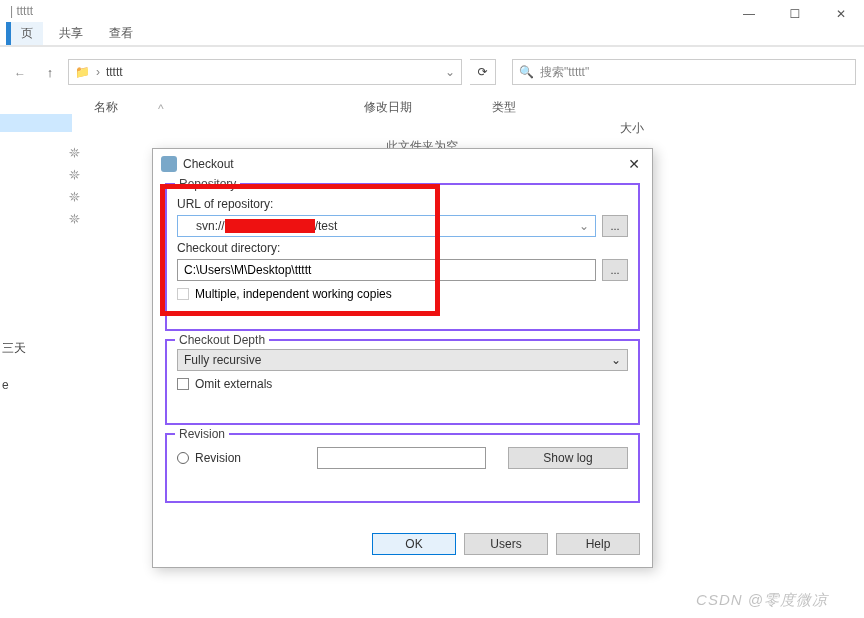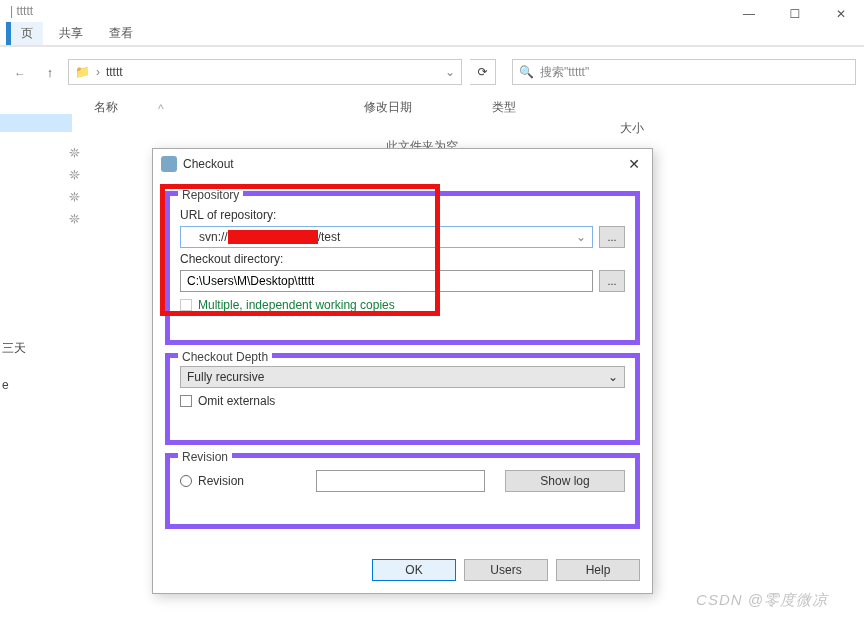--- a/index.html
+++ b/index.html
@@ -29,30 +29,30 @@
     .sidebar { position:absolute; top:98px; left:0; width:84px; background:#fff; }
     .sidebar-slot { height:20px; display:block; }
     .sel-bar { width:72px; height:18px; background:#cde8ff; }
     .pin { float:right; color:#888; font-size:12px; margin-right:4px; }
     .side-text { color:#444; padding-left:2px; }
     .empty-msg { position:absolute; top:138px; left:386px; color:#666; }
     .dialog { position:absolute; top:148px; left:152px; width:501px; background:#fff; border:1px solid #aaa; box-shadow:3px 3px 12px rgba(0,0,0,0.2); }
     .dlg-title { height:30px; display:flex; align-items:center; padding:0 8px; gap:6px; color:#333; }
     .dlg-close { margin-left:auto; font-size:14px; color:#333; padding:0 4px; }
     .dlg-body { padding:4px 12px 12px; position:relative; }
-    .groupbox { border:5px solid #8b5cf6; padding:8px 10px 28px; margin-bottom:8px; position:relative;margin-top:8px; }
+    .groupbox { border:2px solid #8b5cf6; padding:8px 10px 28px; margin-bottom:8px; position:relative; }
     .grouptitle { position:absolute; top:-8px; left:8px; background:#fff; padding:0 4px; color:#444; font-size:12px; }
     .field-label { margin:4px 0 4px; color:#333; }
     .row { display:flex; align-items:center; gap:6px; margin-bottom:4px; }
     .input { border:1px solid #999; height:22px; padding:0 6px; font-size:12px; background:#fff; flex:1; outline:none; display:flex; align-items:center; }
     .input.url { border:1px solid #7eb4ea; padding-left:18px; }
     .dots-btn { width:26px; height:22px; border:1px solid #adadad; background:#e1e1e1; text-align:center; line-height:20px; font-size:11px; }
     .redact { display:inline-block; width:90px; height:14px; background:#e11; vertical-align:middle; }
     .check { display:flex; align-items:center; gap:6px; color:#333; font-size:12px; }
-    .check.disabled { color:#15803d; }
+    .check.disabled { color:#000000; }
     .cbox { width:12px; height:12px; border:1px solid #888; background:#fff; display:inline-block; }
     .cbox.disabled { border-color:#ccc; }
     .select { border:1px solid #adadad; background:#e7e7e7; height:22px; flex:1; padding:0 6px; display:flex; align-items:center; justify-content:space-between; color:#333; }
     .btn { border:1px solid #adadad; background:#e1e1e1; height:22px; padding:0 14px; font-size:12px; display:flex; align-items:center; }
     .btn.primary { border-color:#0078d7; background:#e5f1fb; }
     .radio { width:12px; height:12px; border:1px solid #666; border-radius:50%; display:inline-block; position:relative; }
     .radio.checked::after { content:""; position:absolute; inset:2px; background:#333; border-radius:50%; }
     .rev-radio-row { display:flex; align-items:center; gap:6px; margin:4px 0; }
     .rev-input { width:172px; }
     .dlg-footer { display:flex; justify-content:flex-end; gap:8px; padding:10px 12px 12px; }

